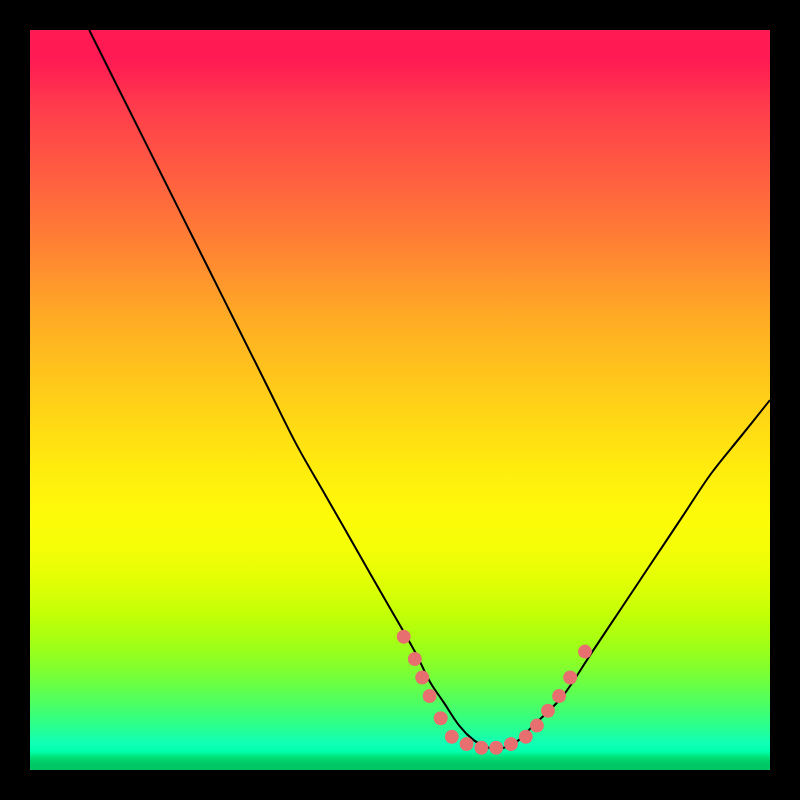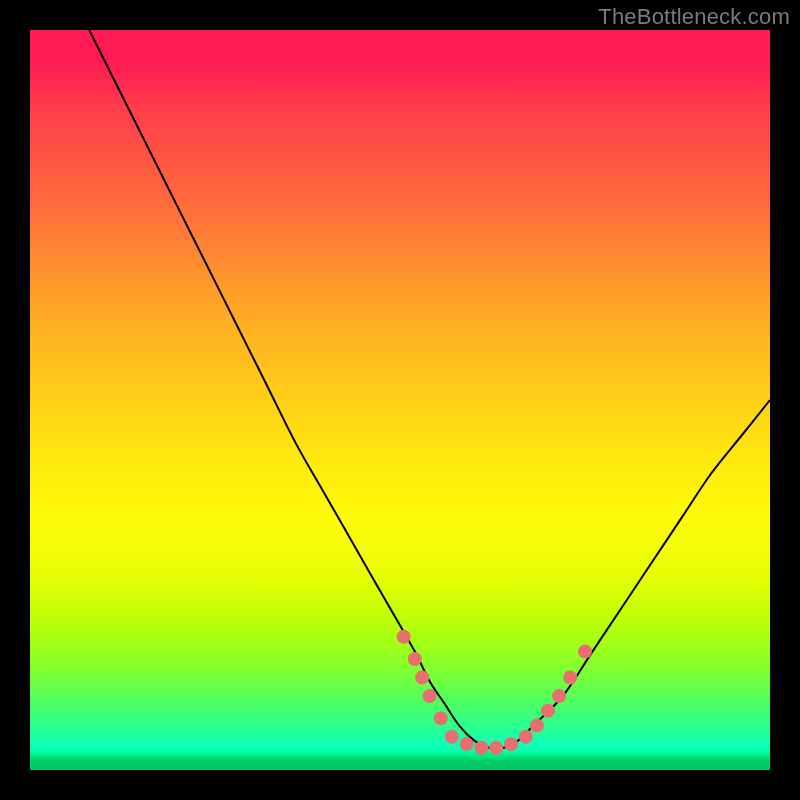--- a/index.html
+++ b/index.html
@@ -80,21 +80,20 @@
   }
   .marker {
     fill: #e86f6f;
     stroke: none;
   }
 </style>
 </head>
 <body>
 
 <div class="frame">
-  <div class="watermark">TheBottleneck.com</div>
 
   <div class="plot-area">
     <div class="gradient-bg"></div>
     <svg class="curve" viewBox="0 0 740 740" preserveAspectRatio="none">
       <path id="curve-path" class="curve-path" d="M 59.2 0.0 C 64.1 9.9, 78.9 39.5, 88.8 59.2 C 98.7 78.9, 108.5 98.7, 118.4 118.4 C 128.3 138.1, 138.1 157.9, 148.0 177.6 C 157.9 197.3, 167.7 217.1, 177.6 236.8 C 187.5 256.5, 197.3 276.3, 207.2 296.0 C 217.1 315.7, 226.9 335.5, 236.8 355.2 C 246.7 374.9, 256.5 395.9, 266.4 414.4 C 276.3 432.9, 286.1 448.9, 296.0 466.2 C 305.9 483.5, 315.7 500.7, 325.6 518.0 C 335.5 535.3, 345.3 552.5, 355.2 569.8 C 365.1 587.1, 377.4 608.0, 384.8 621.6 C 392.2 635.2, 394.7 642.6, 399.6 651.2 C 404.5 659.8, 409.5 666.0, 414.4 673.4 C 419.3 680.8, 424.3 689.4, 429.2 695.6 C 434.1 701.8, 439.1 706.7, 444.0 710.4 C 448.9 714.1, 453.9 716.6, 458.8 717.8 C 463.7 719.0, 468.7 719.0, 473.6 717.8 C 478.5 716.6, 483.5 714.1, 488.4 710.4 C 493.3 706.7, 495.8 703.0, 503.2 695.6 C 510.6 688.2, 522.9 678.3, 532.8 666.0 C 542.7 653.7, 552.5 636.4, 562.4 621.6 C 572.3 606.8, 582.1 592.0, 592.0 577.2 C 601.9 562.4, 611.7 547.6, 621.6 532.8 C 631.5 518.0, 641.3 503.2, 651.2 488.4 C 661.1 473.6, 670.9 457.6, 680.8 444.0 C 690.7 430.4, 700.5 419.3, 710.4 407.0 C 720.3 394.7, 735.1 376.2, 740.0 370.0"></path>
       <g id="markers-group">
           <circle cx="373.7" cy="606.8" r="7" class="marker"></circle>
           <circle cx="384.8" cy="629.0" r="7" class="marker"></circle>
           <circle cx="392.2" cy="647.5" r="7" class="marker"></circle>
           <circle cx="399.6" cy="666.0" r="7" class="marker"></circle>

